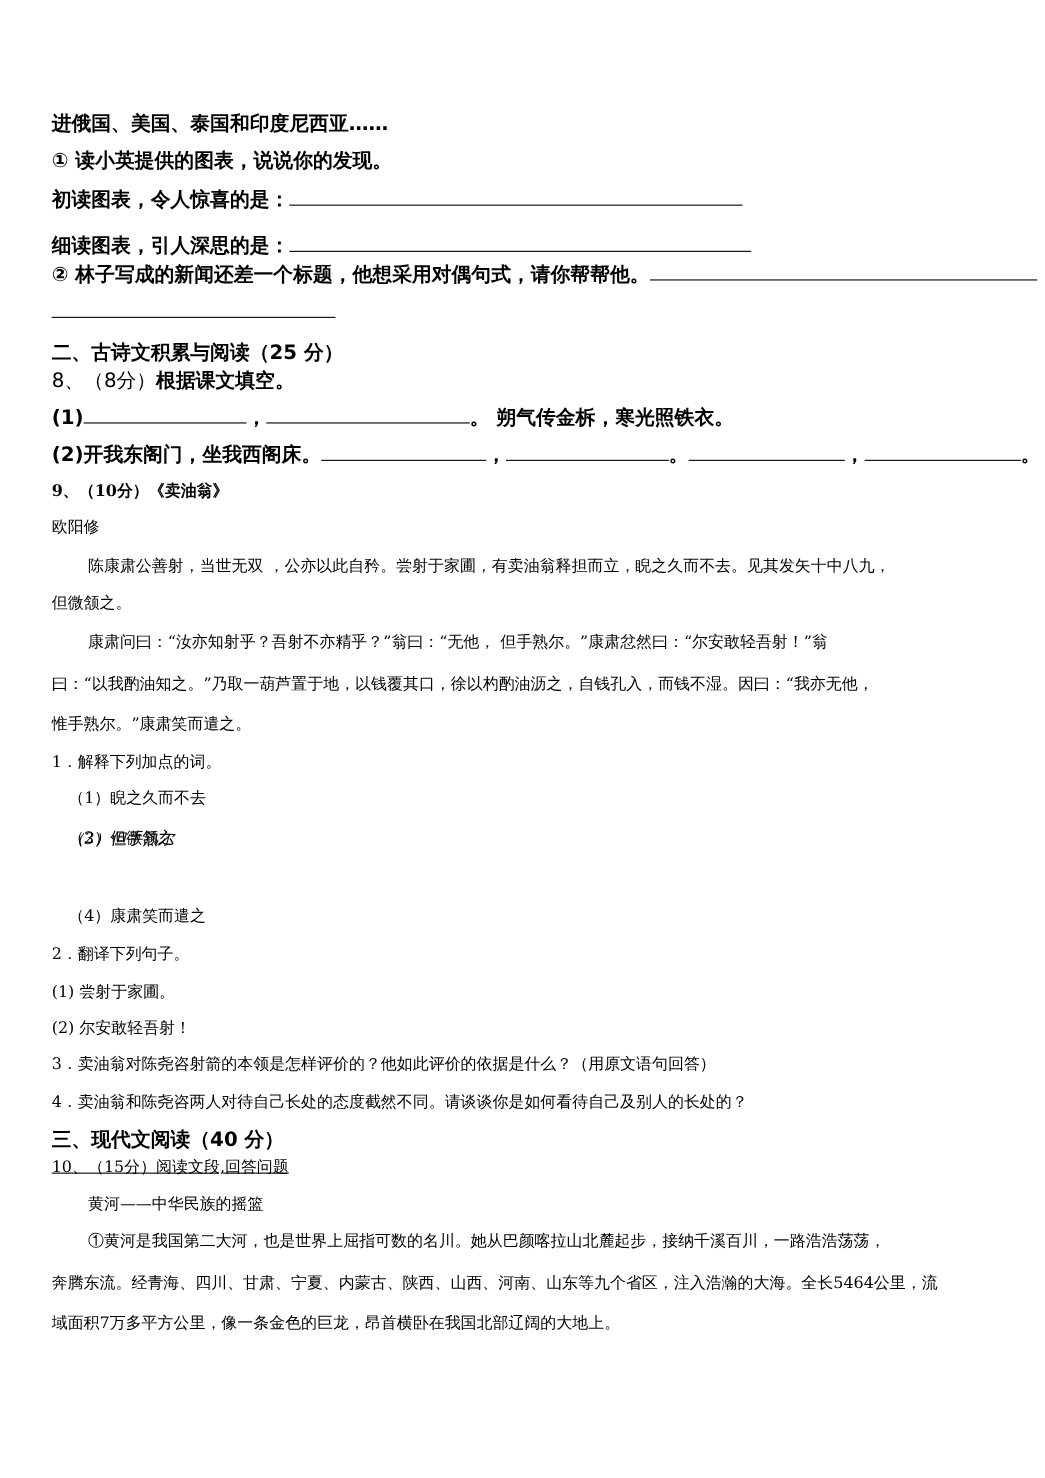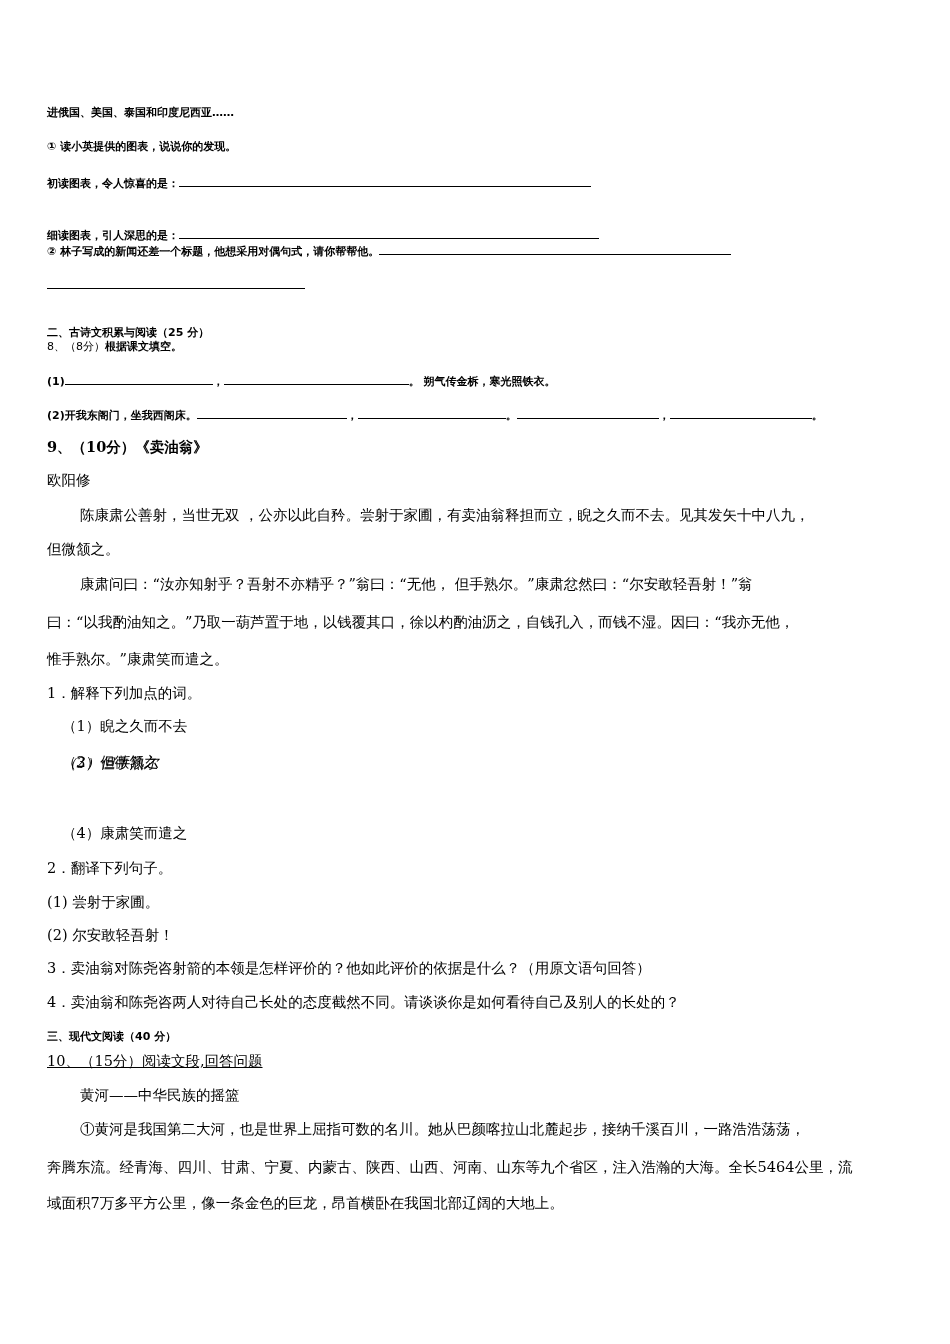--- a/index.html
+++ b/index.html
@@ -1,48 +1,48 @@
 <!DOCTYPE html>
 <html><head>
 <meta charset="utf-8">
 <style>
   html, body { margin: 0; padding: 0; background: #ffffff; }
   body { width: 950px; height: 1344px; position: relative; overflow: hidden; color: #000; font-family: "DejaVu Serif", "Liberation Serif", serif; }
-  .line { position: absolute; left: 47px; white-space: nowrap; font-size: 11px; line-height: 20px; }
+  .line { position: absolute; left: 47px; white-space: nowrap; font-size: 18px; line-height: 20px; }
   .bold { font-weight: bold; font-family: "DejaVu Sans", "Liberation Sans", sans-serif; }
   .sans { font-family: "DejaVu Sans", "Liberation Sans", sans-serif; }
   .blank { display: inline-block; border-bottom: 1px solid #000; height: 14px; vertical-align: baseline; }
   .indent { left: 80px; }
   .sub { left: 62px; }
   .small { font-size: 14.5px; }
 </style>
 </head>
 <body>
 
 <div>
 
   <div class="line bold" style="top:103px;">进俄国、美国、泰国和印度尼西亚……</div>
   <div class="line bold" style="top:137px;">① 读小英提供的图表，说说你的发现。</div>
 
   <div class="line bold" style="top:172px;">
     <span>初读图表，令人惊喜的是：</span><span class="blank" style="width:412px;"></span>
   </div>
 
-  <div class="line bold" style="top:224px;">
+  <div class="line bold" style="top:214px;">
     <span>细读图表，引人深思的是：</span><span class="blank" style="width:420px;"></span>
   </div>
 
   <div class="line bold" style="top:240px;">
     <span>② 林子写成的新闻还差一个标题，他想采用对偶句式，请你帮帮他。</span><span class="blank" style="width:352px;"></span>
   </div>
   <div class="line" style="top:274px;">
     <span class="blank" style="width:258px;"></span>
   </div>
 
-  <div class="line bold" style="top:323px;">二、古诗文积累与阅读（25 分）</div>
+  <div class="line bold" style="top:311px;">二、古诗文积累与阅读（25 分）</div>
   <div class="line" style="top:337px;">
     <span class="sans">8、（8分）</span><span class="bold">根据课文填空。</span>
   </div>
 
   <div class="line bold" style="top:370px;">
     <span>(1)</span><span class="blank" style="width:148px;"></span><span>，</span><span class="blank" style="width:185px;"></span><span>。</span><span> 朔气传金柝，寒光照铁衣。</span>
   </div>
 
   <div class="line bold" style="top:404px;">
     <span>(2)开我东阁门，坐我西阁床。</span><span class="blank" style="width:150px;"></span><span>，</span><span class="blank" style="width:148px;"></span><span>。</span><span class="blank" style="width:142px;"></span><span>，</span><span class="blank" style="width:142px;"></span><span>。</span>

